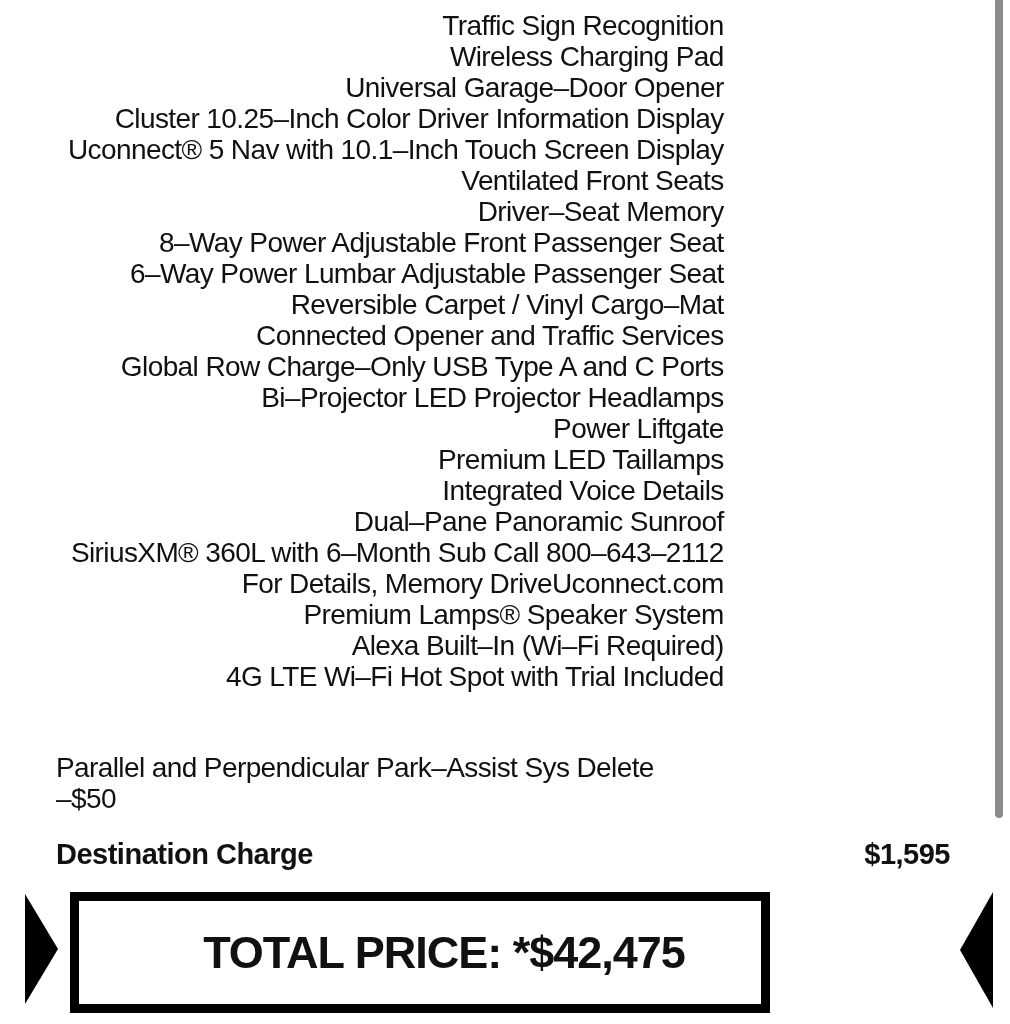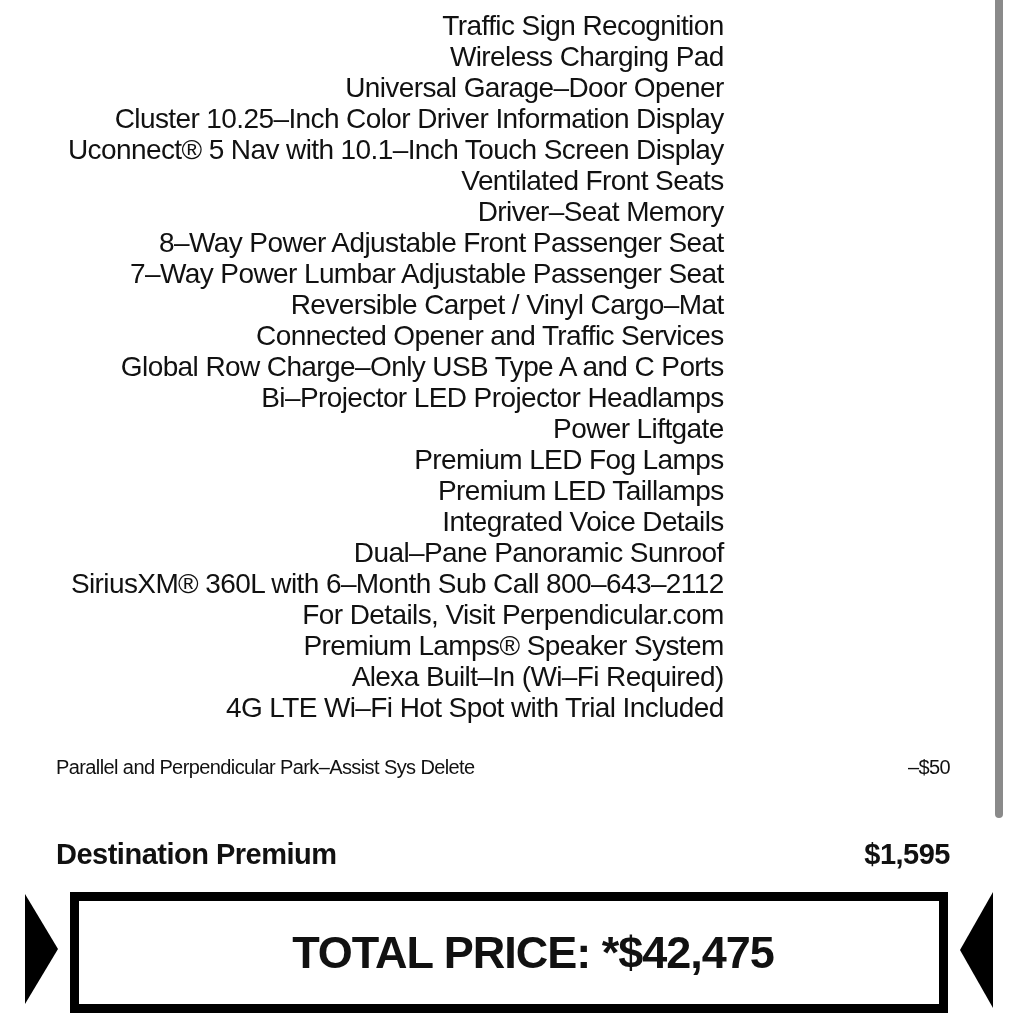--- a/index.html
+++ b/index.html
@@ -23,43 +23,44 @@
     text-align: right;
   }
   .feature-item { height: 31px; }
   .option-row {
     position: absolute;
     left: 56px;
     top: 752px;
     width: 894px;
     display: flex;
     justify-content: space-between;
-    font-size: 20px;
+    font-size: 28px;
     line-height: 31px;
     letter-spacing: -0.6px;
     white-space: nowrap;
+    flex-direction: column;
   }
   .dest-row {
     position: absolute;
     left: 56px;
     top: 839px;
     width: 894px;
     display: flex;
     justify-content: space-between;
     font-weight: bold;
     font-size: 29px;
     line-height: 31px;
     letter-spacing: -0.5px;
     white-space: nowrap;
   }
   .total-box {
     position: absolute;
     left: 70px;
     top: 892px;
-    width: 878px;
+    width: 700px;
     height: 121px;
     box-sizing: border-box;
     border: 9px solid var(--border-color, #000000);
     background: #ffffff;
     display: flex;
     align-items: center;
     justify-content: center;
     font-weight: bold;
     font-size: 45px;
     letter-spacing: -1px;
@@ -101,44 +102,43 @@
 
   <div class="feature-list" id="feature-list">
       <div class="feature-item">Traffic Sign Recognition</div>
       <div class="feature-item">Wireless Charging Pad</div>
       <div class="feature-item">Universal Garage–Door Opener</div>
       <div class="feature-item">Cluster 10.25–Inch Color Driver Information Display</div>
       <div class="feature-item">Uconnect® 5 Nav with 10.1–Inch Touch Screen Display</div>
       <div class="feature-item">Ventilated Front Seats</div>
       <div class="feature-item">Driver–Seat Memory</div>
       <div class="feature-item">8–Way Power Adjustable Front Passenger Seat</div>
-      <div class="feature-item">7–Way Power Lumbar Adjustable Passenger Seat</div>
+      <div class="feature-item">6–Way Power Lumbar Adjustable Passenger Seat</div>
       <div class="feature-item">Reversible Carpet / Vinyl Cargo–Mat</div>
       <div class="feature-item">Connected Opener and Traffic Services</div>
       <div class="feature-item">Global Row Charge–Only USB Type A and C Ports</div>
       <div class="feature-item">Bi–Projector LED Projector Headlamps</div>
       <div class="feature-item">Power Liftgate</div>
-      <div class="feature-item">Premium LED Fog Lamps</div>
       <div class="feature-item">Premium LED Taillamps</div>
       <div class="feature-item">Integrated Voice Details</div>
       <div class="feature-item">Dual–Pane Panoramic Sunroof</div>
       <div class="feature-item">SiriusXM® 360L with 6–Month Sub Call 800–643–2112</div>
-      <div class="feature-item">For Details, Visit Perpendicular.com</div>
+      <div class="feature-item">For Details, Memory DriveUconnect.com</div>
       <div class="feature-item">Premium Lamps® Speaker System</div>
       <div class="feature-item">Alexa Built–In (Wi–Fi Required)</div>
       <div class="feature-item">4G LTE Wi–Fi Hot Spot with Trial Included</div>
     </div>
 
   <div class="option-row">
     <span>Parallel and Perpendicular Park–Assist Sys Delete</span>
     <span>–$50</span>
   </div>
 
   <div class="dest-row">
-    <span>Destination Premium</span>
+    <span>Destination Charge</span>
     <span>$1,595</span>
   </div>
 
   <div class="arrow-left"></div>
 
   <div class="total-box">
     <span>TOTAL PRICE: *</span>
     <span>$42,475</span>
   </div>
 

